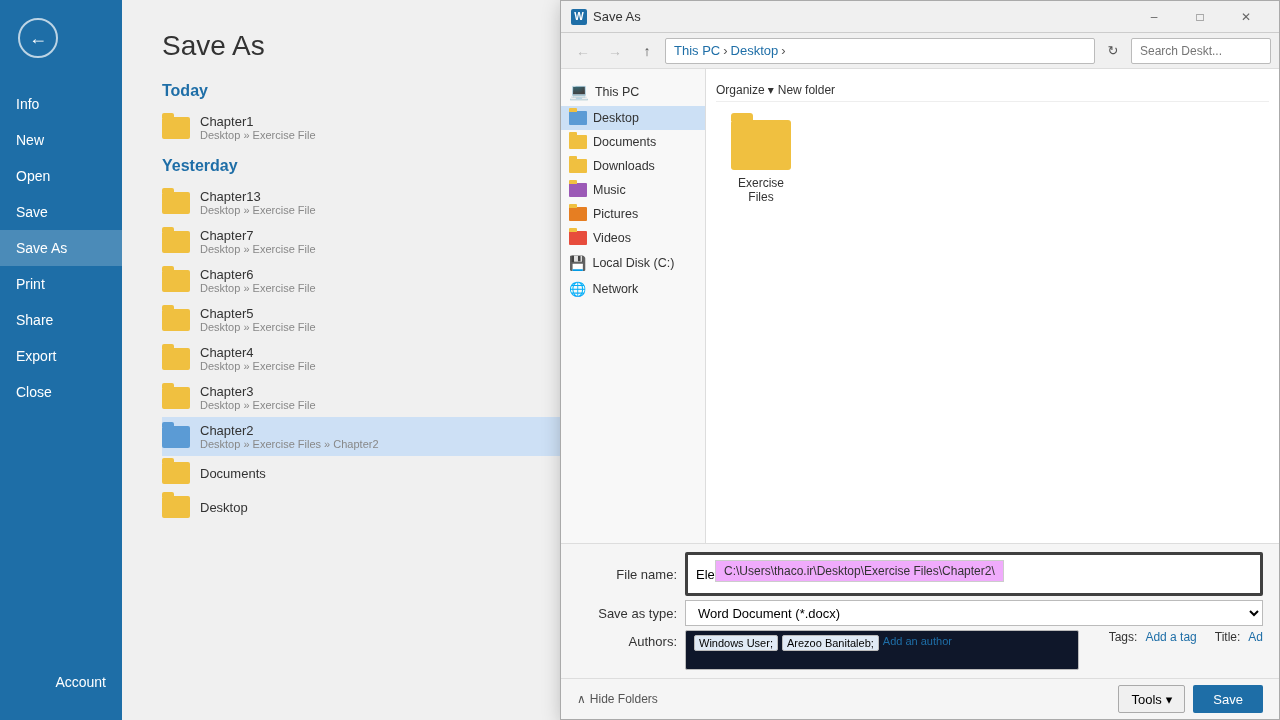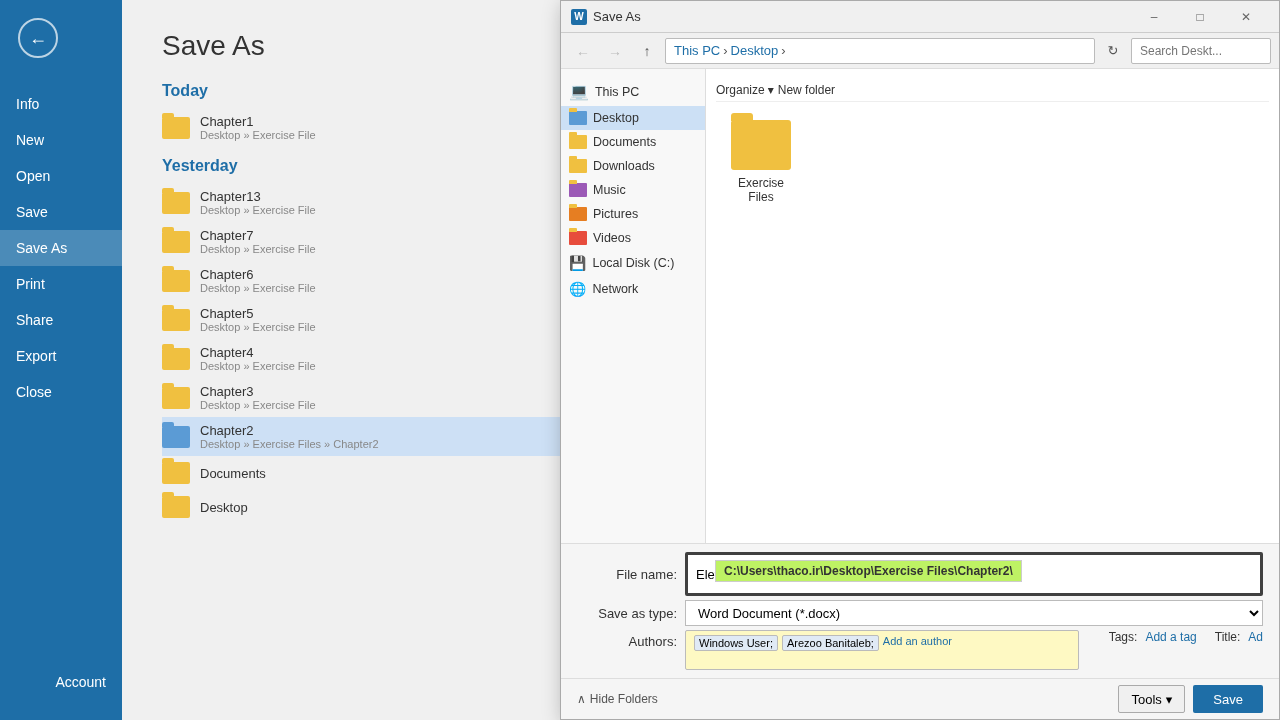--- a/index.html
+++ b/index.html
@@ -325,21 +325,21 @@
       padding: 0 8px;
       font-size: 13px;
     }
     .authors-field {
       flex: 1;
       height: 40px;
       border: 1px solid #bbb;
       border-radius: 2px;
       padding: 4px 8px;
       font-size: 12px;
-      background: #fef9c3;
+      background: #0f172a;
       display: flex;
       align-items: flex-start;
       gap: 4px;
       flex-wrap: wrap;
     }
     .author-tag {
       background: #e0eaf5;
       border: 1px solid #bbb;
       border-radius: 2px;
       padding: 1px 4px;
@@ -392,28 +392,27 @@
       cursor: pointer;
       font-size: 13px;
       border-radius: 2px;
     }
 
     
     .tooltip {
       position: absolute;
       top: 560px;
       left: 715px;
-      background: #bef264;
+      background: #f0abfc;
       border: 1px solid #ccc;
       padding: 3px 8px;
       font-size: 12px;
       color: #333;
       z-index: 30;
       white-space: nowrap;
-      font-weight: bold;
     }
     
   </style>
 </head>
 <body>
 
 <div class="sidebar">
   <div class="sidebar-back">
     <div class="back-circle">←</div>
   </div>

